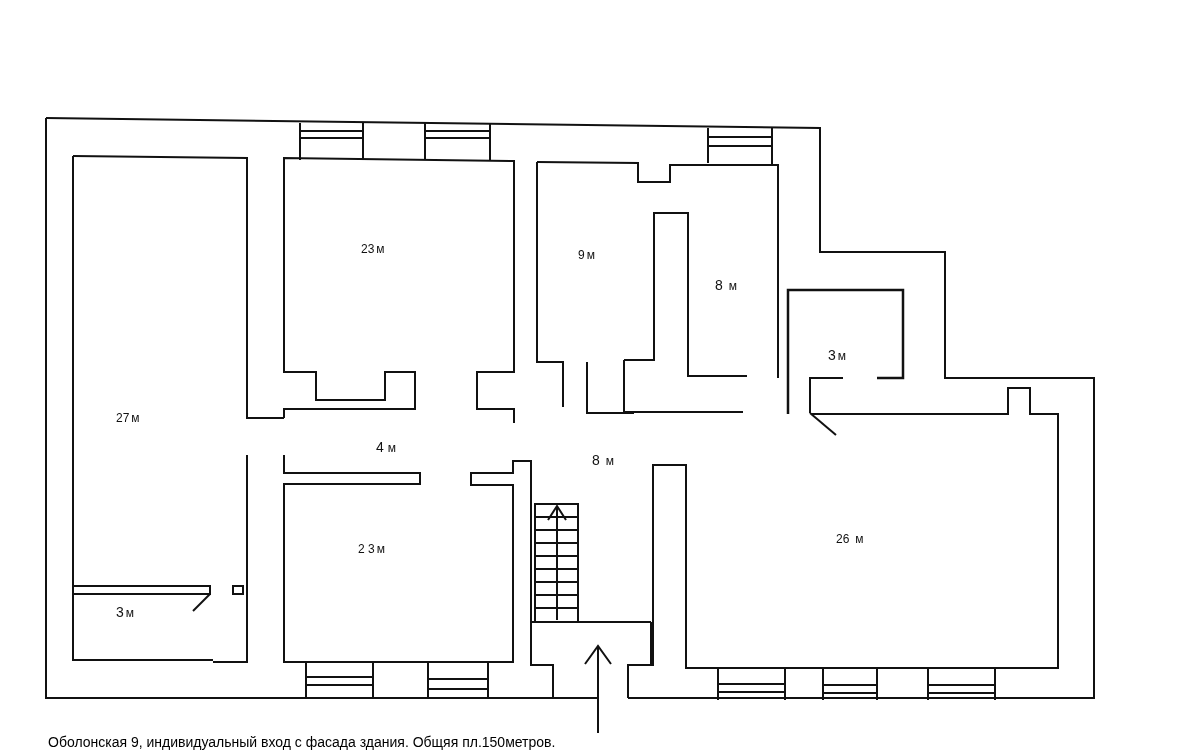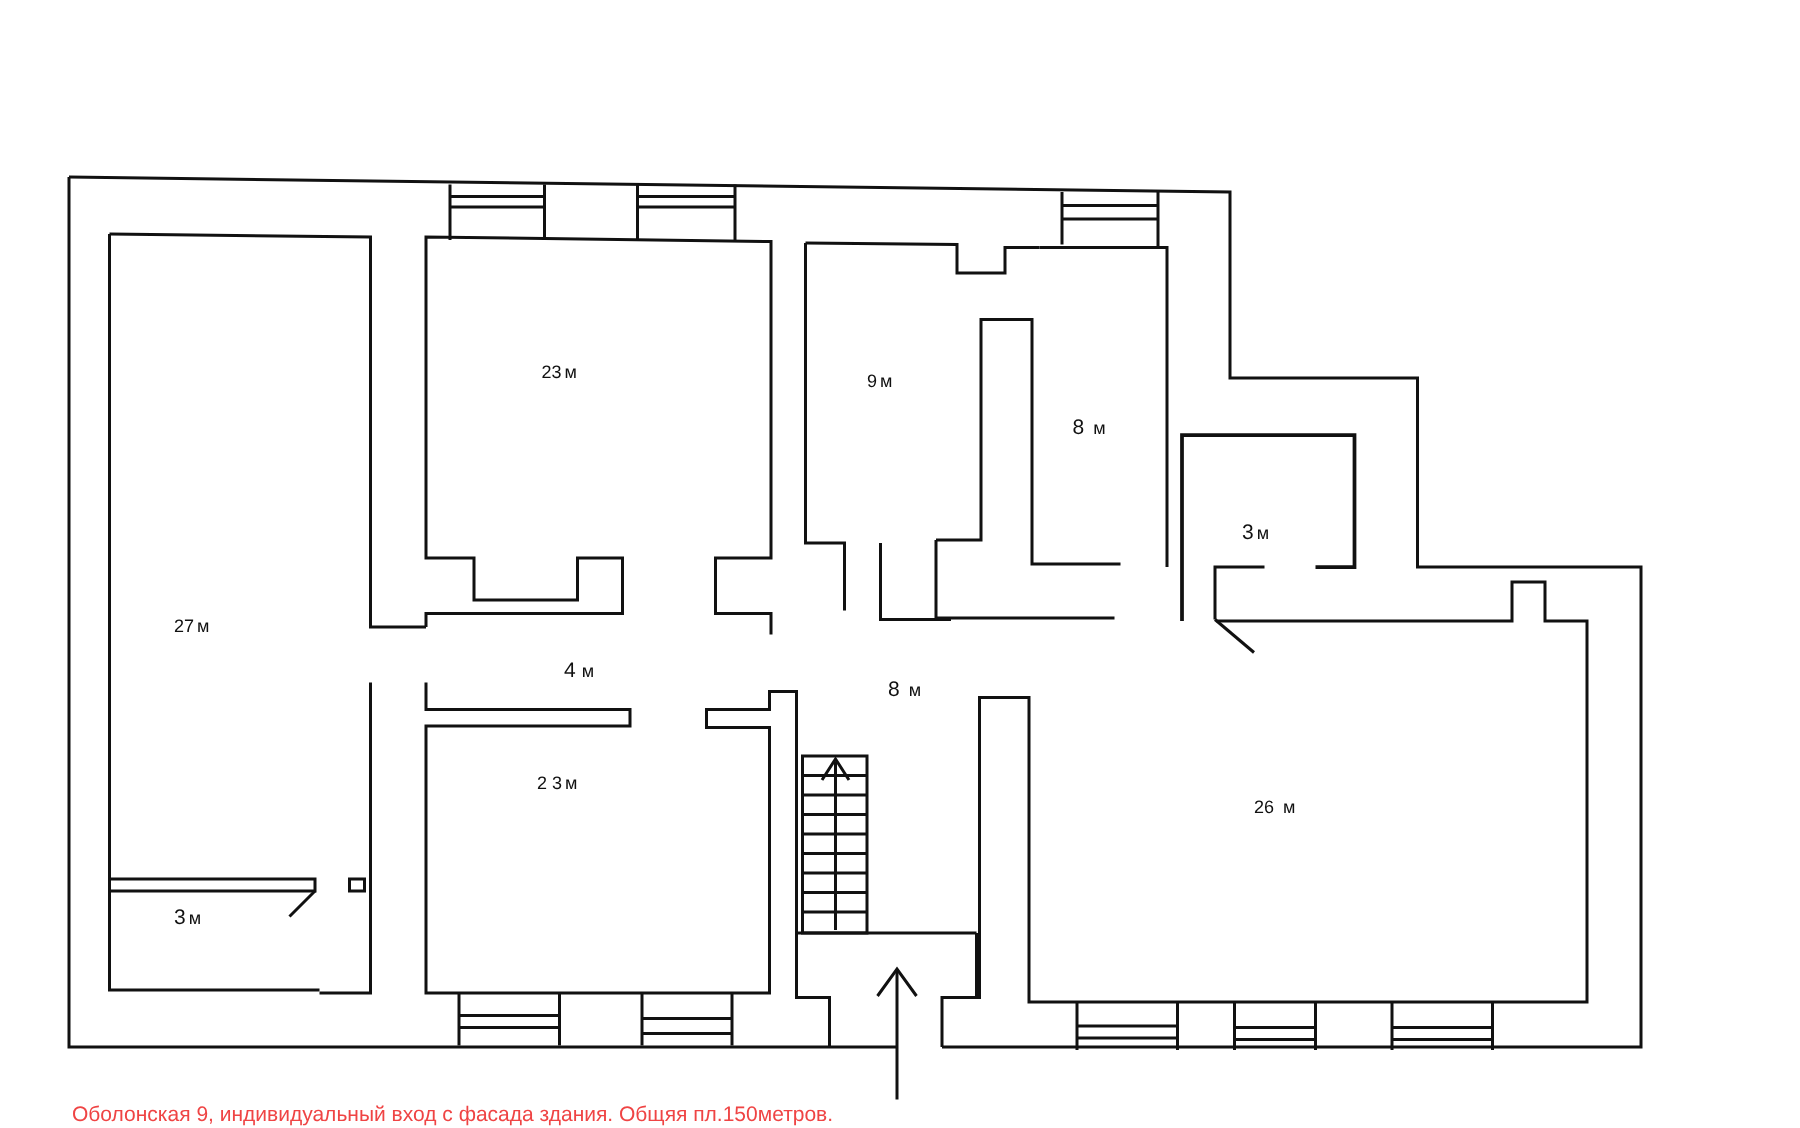--- a/index.html
+++ b/index.html
@@ -4,21 +4,21 @@
 <style>
   html, body { margin: 0; padding: 0; background: #ffffff; }
   body { width: 1200px; height: 752px; position: relative; overflow: hidden;
          font-family: "Liberation Sans", sans-serif; }
   svg.plan { position: absolute; left: 0; top: 0; }
   .room-label { position: absolute; font-family: "Liberation Sans", sans-serif;
                 color: #111; white-space: nowrap; }
   .room-label .num { font-size: 12px; }
   .room-label .unit { font-size: 12px; margin-left: 2px; }
   .caption { position: absolute; left: 48px; top: 734px; font-size: 14px;
-             color: #ef4444; white-space: nowrap; }
+             color: #000000; white-space: nowrap; }
 </style>
 </head>
 <body>
 
 <svg class="plan" width="1200" height="752" viewBox="0 0 1200 752" fill="none" stroke="#111" stroke-width="2">
 
   <g>
     <polyline points="46,118 46,698 598,698"></polyline>
     <polyline points="628,698 1094,698 1094,378 945,378 945,252 820,252 820,128 46,118"></polyline>
   </g>
@@ -132,21 +132,21 @@
 </div>
 <div class="room-label" style="left:828px;top:346px;">
   <span class="num" style="font-size:14px;">3</span><span class="unit">м</span>
 </div>
 <div class="room-label" style="left:376px;top:438px;">
   <span class="num" style="font-size:14px;">4</span><span class="unit" style="margin-left:4px;">м</span>
 </div>
 <div class="room-label" style="left:592px;top:451px;">
   <span class="num" style="font-size:14px;">8</span><span class="unit" style="margin-left:6px;">м</span>
 </div>
-<div class="room-label" style="left:358px;top:513px;text-align:center;">
+<div class="room-label" style="left:358px;top:539px;text-align:center;">
   <span class="num">2 3</span><span class="unit">м</span>
 </div>
 <div class="room-label" style="left:836px;top:529px;">
   <span class="num">26</span><span class="unit" style="margin-left:6px;">м</span>
 </div>
 <div class="room-label" style="left:116px;top:603px;">
   <span class="num" style="font-size:14px;">3</span><span class="unit">м</span>
 </div>
 
 <div class="caption">Оболонская 9,  индивидуальный вход с фасада здания. Общяя пл.150метров.</div>

